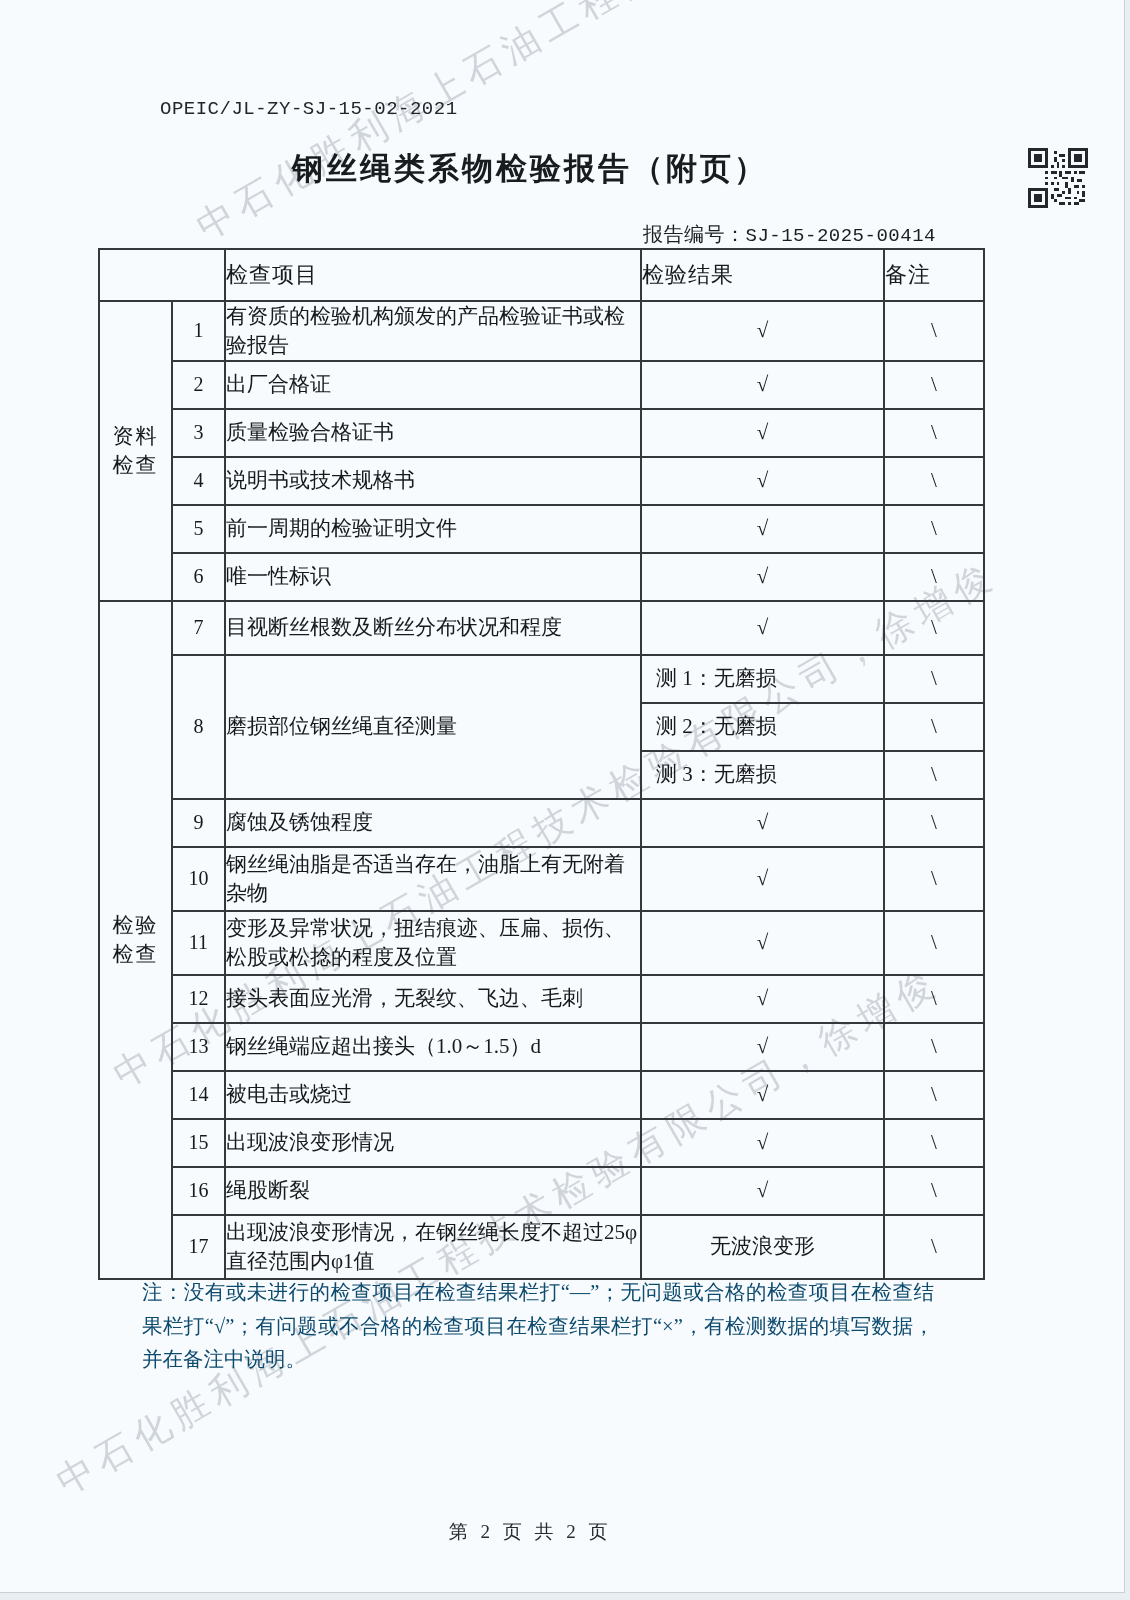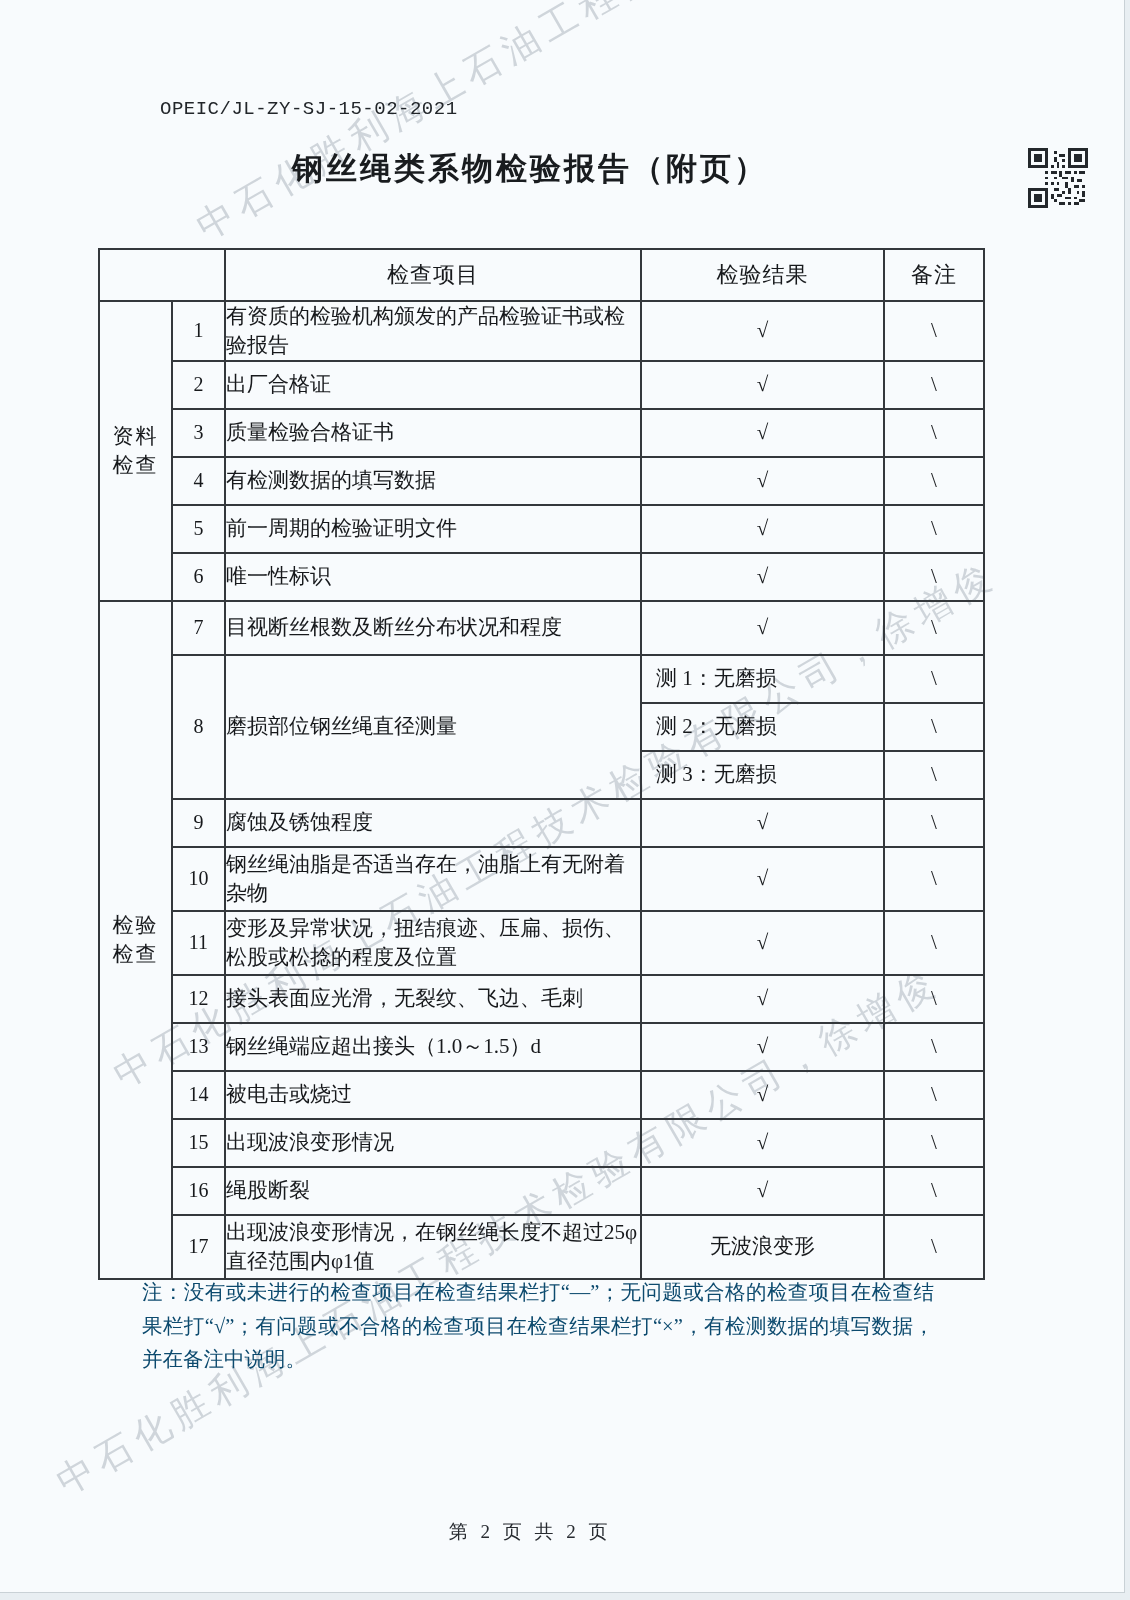--- a/index.html
+++ b/index.html
@@ -60,21 +60,21 @@
     background:transparent;
     line-height:1.38;
   }
   td.c-cat{width:73px;text-align:center;letter-spacing:2px;font-size:21px;}
   td.c-cat .vtxt{width:2.2em;margin:4px auto;display:block;}
   td.c-num{width:53px;text-align:center;font-size:20px;}
   td.c-item{width:416px;text-align:left;padding:4px 12px;}
   td.c-res{width:243px;text-align:center;font-size:21px;}
   td.c-res.sub{text-align:left;padding-left:14px;}
   td.c-note{width:100px;text-align:center;font-size:21px;}
-  tr.hdr td{height:50px;text-align:center;font-size:22px;letter-spacing:1px;}
+  tr.hdr td{height:50px;font-size:22px;letter-spacing:1px;}
   tr.h56 td{height:56px;} tr.h46 td{height:46px;} tr.h52 td{height:52px;} tr.h62 td{height:62px;}
   .mark{font-size:22px;}
   .note{
     position:absolute;left:142px;top:1276px;width:792px;
     font-size:20.5px;line-height:1.64;color:#0c4a6e;
     text-align:justify;
   }
   .footer{
     position:absolute;left:0;top:1500px;width:1060px;
     text-align:center;font-size:19px;letter-spacing:4px;color:#272b30;margin-top:19px;
@@ -100,20 +100,21 @@
         <path fill-rule="evenodd" d="M14 0h7v7h-7zM15 1v5h5V1z"></path>
           <rect x="16" y="2" width="3" height="3"></rect>
         <path fill-rule="evenodd" d="M0 14h7v7H0zM1 15v5h5v-5z"></path>
           <rect x="2" y="16" width="3" height="3"></rect>
         <path d="M8 6h1v1H8zM10 6h1v1h-1zM12 6h1v1h-1zM6 8h1v1H6zM6 10h1v1H6zM6 12h1v1H6zM9 1h1v1H9zM11 2h2v1h-2zM9 3h1v2H9zM12 4h1v1h-1zM10 5h1v1h-1zM8 8h2v1H8zM11 8h1v2h-1zM13 8h2v1h-2zM16 8h1v1h-1zM18 8h2v1h-2zM9 10h1v1H9zM12 10h2v1h-2zM15 10h1v2h-1zM17 11h2v1h-2zM8 12h1v1H8zM10 12h1v1h-1zM13 12h1v2h-1zM16 13h2v1h-2zM19 13h1v1h-1zM9 14h2v1H9zM12 15h1v1h-1zM14 14h1v2h-1zM17 15h1v1h-1zM19 15h1v2h-1zM8 16h1v2H8zM10 16h2v1h-2zM13 17h2v1h-2zM16 17h1v1h-1zM18 18h2v1h-2zM9 18h1v1H9zM11 19h2v1h-2zM14 19h1v1h-1zM16 19h2v1h-2z"></path>
       </g>
     </svg>
 
     <div class="title">钢丝绳类系物检验报告（附页）</div>
 
+    <div class="report-no"><span>报告编号：</span><span class="num">SJ-15-2025-00414</span></div>
 
     <table class="report">
       <colgroup>
           <col style="width:73px">
           <col style="width:53px">
           <col style="width:416px">
           <col style="width:243px">
           <col style="width:100px">
         </colgroup>
       <tbody>
@@ -140,21 +141,21 @@
           <td class="c-note mark">\</td>
         </tr>
         <tr class="h46">
           <td class="c-num">3</td>
           <td class="c-item">质量检验合格证书</td>
           <td class="c-res mark">√</td>
           <td class="c-note mark">\</td>
         </tr>
         <tr class="h46">
           <td class="c-num">4</td>
-          <td class="c-item">有检测数据的填写数据</td>
+          <td class="c-item">说明书或技术规格书</td>
           <td class="c-res mark">√</td>
           <td class="c-note mark">\</td>
         </tr>
         <tr class="h46">
           <td class="c-num">5</td>
           <td class="c-item">前一周期的检验证明文件</td>
           <td class="c-res mark">√</td>
           <td class="c-note mark">\</td>
         </tr>
         <tr class="h46">

